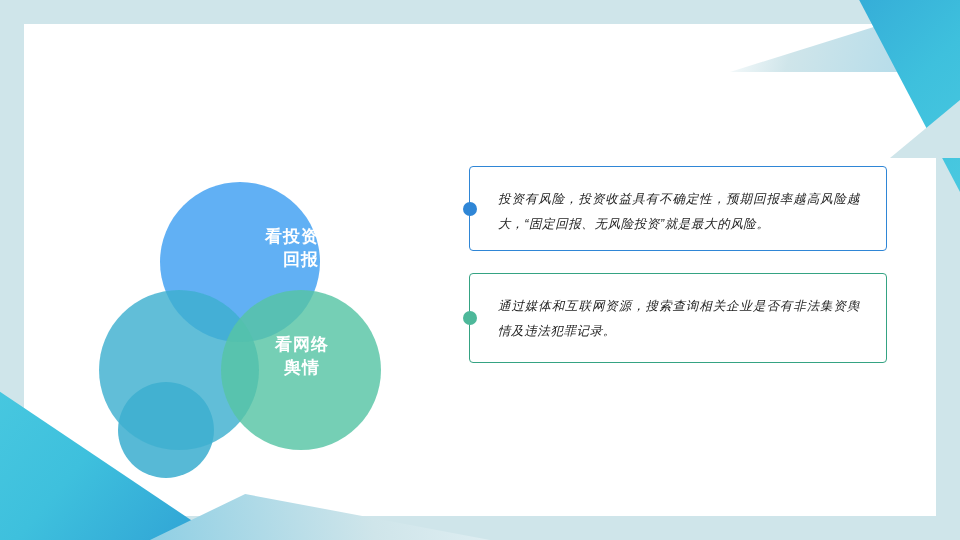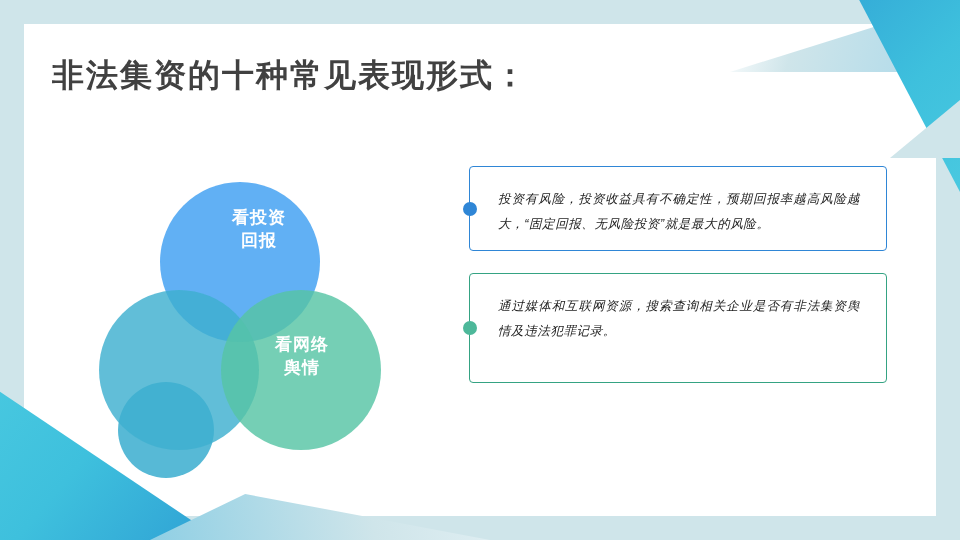--- a/index.html
+++ b/index.html
@@ -119,21 +119,21 @@
     position: absolute;
     color: #ffffff;
     font-weight: bold;
     font-size: 17px;
     line-height: 1.38;
     text-align: center;
     letter-spacing: 1px;
     white-space: pre-line;
     pointer-events: none;
   }
-  .venn-label-top   { left: 104px; top: 28px;  width: 120px; }
+  .venn-label-top   { left: 104px; top: 47px;  width: 120px; text-align: right; }
   .venn-label-left  { left: 22px;  top: 155px; width: 130px; }
   .venn-label-right { left: 152px; top: 155px; width: 110px; font-family: Liberation Serif, serif; }
 
   
   .boxes {
     position: absolute;
     left: 469px;
     top: 166px;
     width: 418px;
     z-index: 10;
@@ -160,21 +160,21 @@
   }
   .info-box .box-text {
     font-size: 12.5px;
     line-height: 2.0;
     color: #1d1d1d;
     letter-spacing: 0.6px;
     text-align: justify;
   }
   .info-box.b1 { height: 85px; border-color: #2f86d6; }
   .info-box.b2 { height: 100px; border-color: #3a9cb8; }
-  .info-box.b3 { height: 110px; border-color: #35a383; margin-bottom: 8px; }
+  .info-box.b3 { height: 90px; border-color: #35a383; margin-bottom: 8px; }
   .info-box.b2 .bullet { background: #3ba8c9; }
   .info-box.b3 .bullet { background: #4db89a; }
 </style>
 </head>
 <body>
 
 <div id="slide">
 
   <div class="frame-band frame-left"></div>
   <div class="frame-band frame-top"></div>
@@ -185,21 +185,20 @@
   <div class="deco deco-tr-pale"></div>
   <div class="deco deco-tr-main"></div>
   <div class="deco deco-tr-small"></div>
 
   <div class="deco deco-bl-pale"></div>
   <div class="deco deco-bl-circle-mask"></div>
   <div class="deco deco-bl-circle"></div>
   <div class="deco deco-bl-main"></div>
   <div class="deco deco-bl-pale2"></div>
 
-  <div class="title">非法集资的十种常见表现形式：</div>
 
   <div class="venn">
     <svg width="290" height="275" viewBox="0 0 290 275">
       <g style="mix-blend-mode: multiply;">
         <circle cx="145" cy="84" r="80" fill="#4ba5f2" fill-opacity="0.88"></circle>
         <circle cx="84" cy="192" r="80" fill="#3eb0cf" fill-opacity="0.82"></circle>
         <circle cx="206" cy="192" r="80" fill="#57c5a5" fill-opacity="0.82"></circle>
       </g>
     </svg>
     <div class="venn-label venn-label-top">看投资

